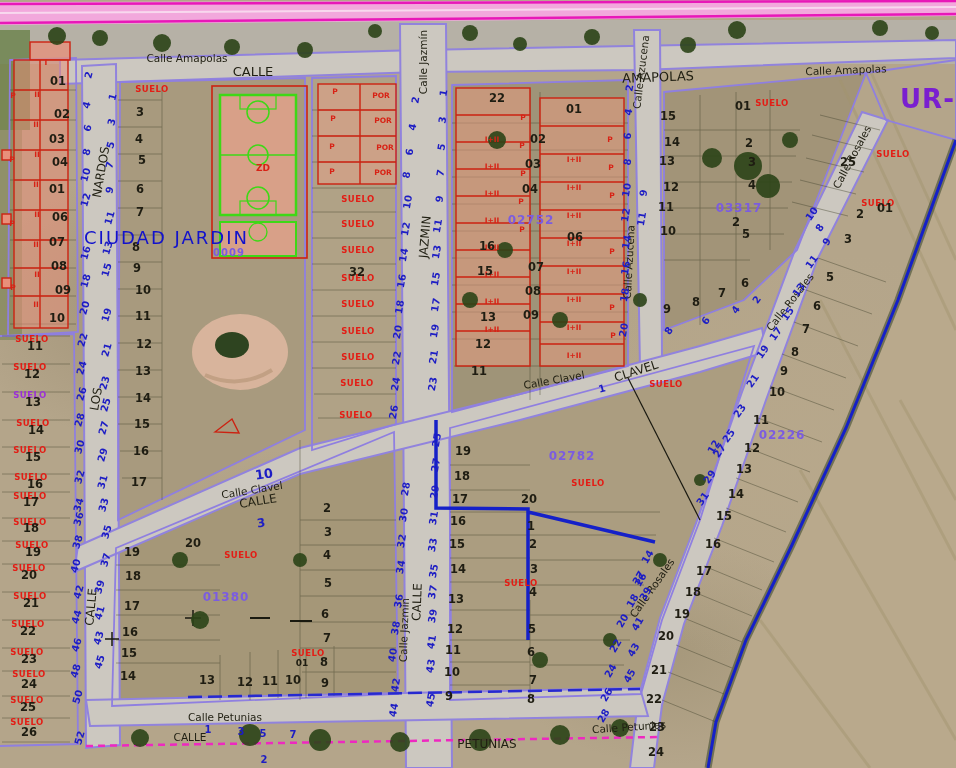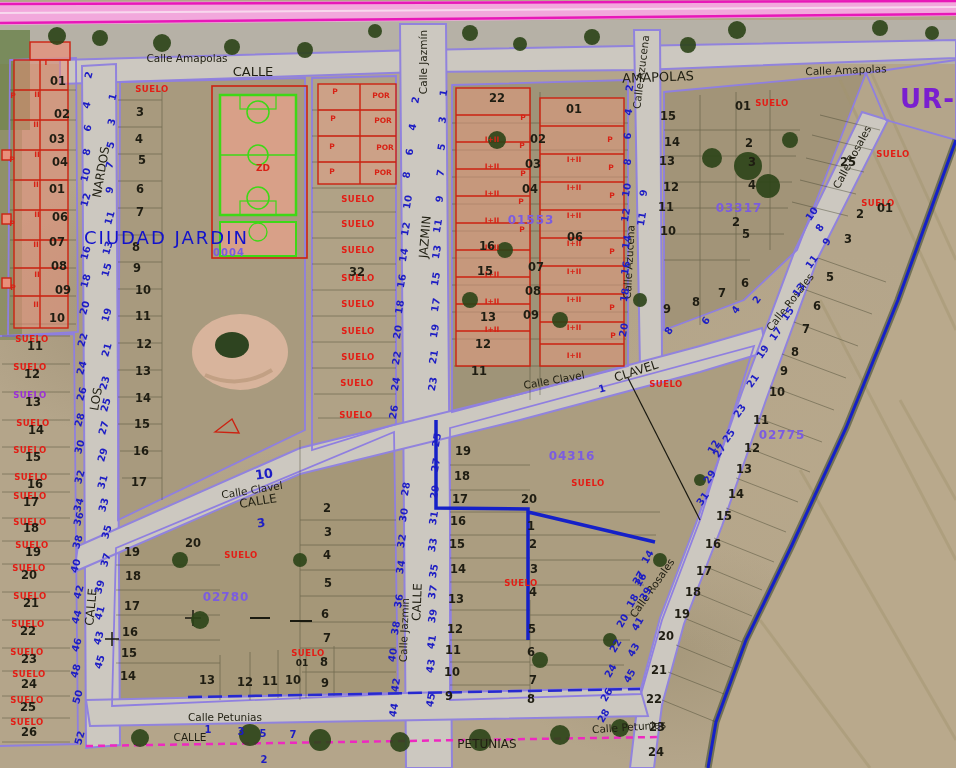--- a/index.html
+++ b/index.html
@@ -198,26 +198,26 @@
       <div class="lbl st" style="left: 636px; top: 371px; transform: translate(-50%, -50%) rotate(-18deg); font-size: 12px;">CLAVEL</div>
       <div class="lbl st" style="left: 252px; top: 490px; transform: translate(-50%, -50%) rotate(-9deg);">Calle Clavel</div>
       <div class="lbl st" style="left: 258px; top: 501px; transform: translate(-50%, -50%) rotate(-9deg); font-size: 12px;">CALLE</div>
       <div class="lbl st" style="left: 852px; top: 157px; transform: translate(-50%, -50%) rotate(-62deg);">Calle Rosales</div>
       <div class="lbl st" style="left: 790px; top: 302px; transform: translate(-50%, -50%) rotate(-52deg);">Calle Rosales</div>
       <div class="lbl st" style="left: 652px; top: 588px; transform: translate(-50%, -50%) rotate(-55deg);">Calle Rosales</div>
       <div class="lbl st" style="left: 225px; top: 717px; transform: translate(-50%, -50%);">Calle Petunias</div>
       <div class="lbl st" style="left: 487px; top: 744px; transform: translate(-50%, -50%); font-size: 12px;">PETUNIAS</div>
       <div class="lbl st" style="left: 629px; top: 727px; transform: translate(-50%, -50%) rotate(-4deg);">Calle Petunias</div>
       <div class="lbl st" style="left: 190px; top: 737px; transform: translate(-50%, -50%);">CALLE</div>
-      <div class="lbl bk" style="left: 531px; top: 220px; transform: translate(-50%, -50%);">01553</div>
+      <div class="lbl bk" style="left: 531px; top: 220px; transform: translate(-50%, -50%);">02752</div>
       <div class="lbl bk" style="left: 739px; top: 208px; transform: translate(-50%, -50%);">03317</div>
-      <div class="lbl bk" style="left: 572px; top: 456px; transform: translate(-50%, -50%);">04316</div>
-      <div class="lbl bk" style="left: 782px; top: 435px; transform: translate(-50%, -50%);">02775</div>
-      <div class="lbl bk" style="left: 226px; top: 597px; transform: translate(-50%, -50%);">02780</div>
-      <div class="lbl bk" style="left: 229px; top: 253px; transform: translate(-50%, -50%); font-size: 10px;">0004</div>
+      <div class="lbl bk" style="left: 572px; top: 456px; transform: translate(-50%, -50%);">02782</div>
+      <div class="lbl bk" style="left: 782px; top: 435px; transform: translate(-50%, -50%);">02226</div>
+      <div class="lbl bk" style="left: 226px; top: 597px; transform: translate(-50%, -50%);">01380</div>
+      <div class="lbl bk" style="left: 229px; top: 253px; transform: translate(-50%, -50%); font-size: 10px;">0009</div>
       <div class="lbl su" style="left: 152px; top: 89px; transform: translate(-50%, -50%);">SUELO</div>
       <div class="lbl su" style="left: 32px; top: 339px; transform: translate(-50%, -50%);">SUELO</div>
       <div class="lbl su" style="left: 30px; top: 367px; transform: translate(-50%, -50%);">SUELO</div>
       <div class="lbl sup" style="left: 30px; top: 395px; transform: translate(-50%, -50%);">SUELO</div>
       <div class="lbl su" style="left: 33px; top: 423px; transform: translate(-50%, -50%);">SUELO</div>
       <div class="lbl su" style="left: 30px; top: 450px; transform: translate(-50%, -50%);">SUELO</div>
       <div class="lbl su" style="left: 31px; top: 477px; transform: translate(-50%, -50%);">SUELO</div>
       <div class="lbl su" style="left: 30px; top: 496px; transform: translate(-50%, -50%);">SUELO</div>
       <div class="lbl su" style="left: 30px; top: 522px; transform: translate(-50%, -50%);">SUELO</div>
       <div class="lbl su" style="left: 32px; top: 545px; transform: translate(-50%, -50%);">SUELO</div>

